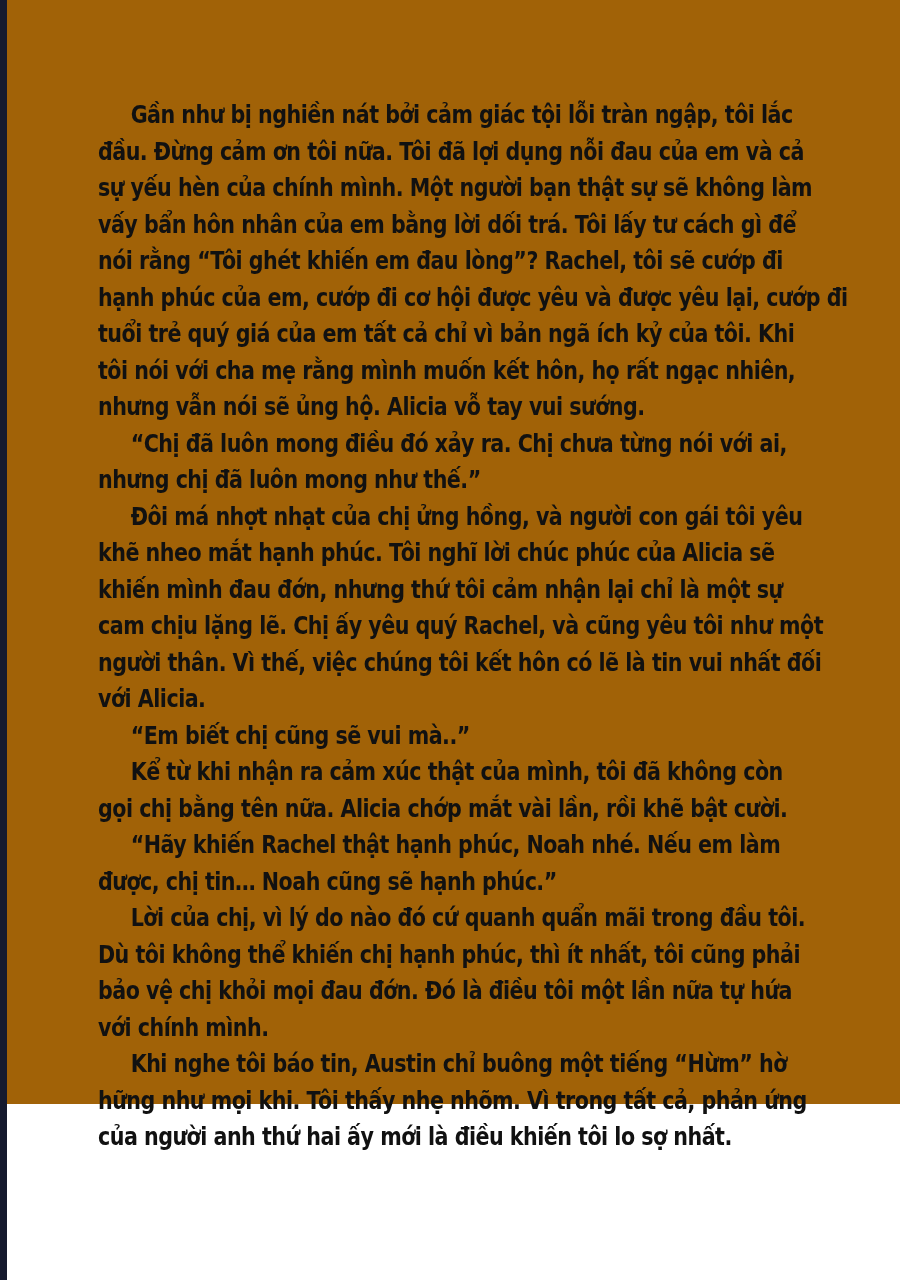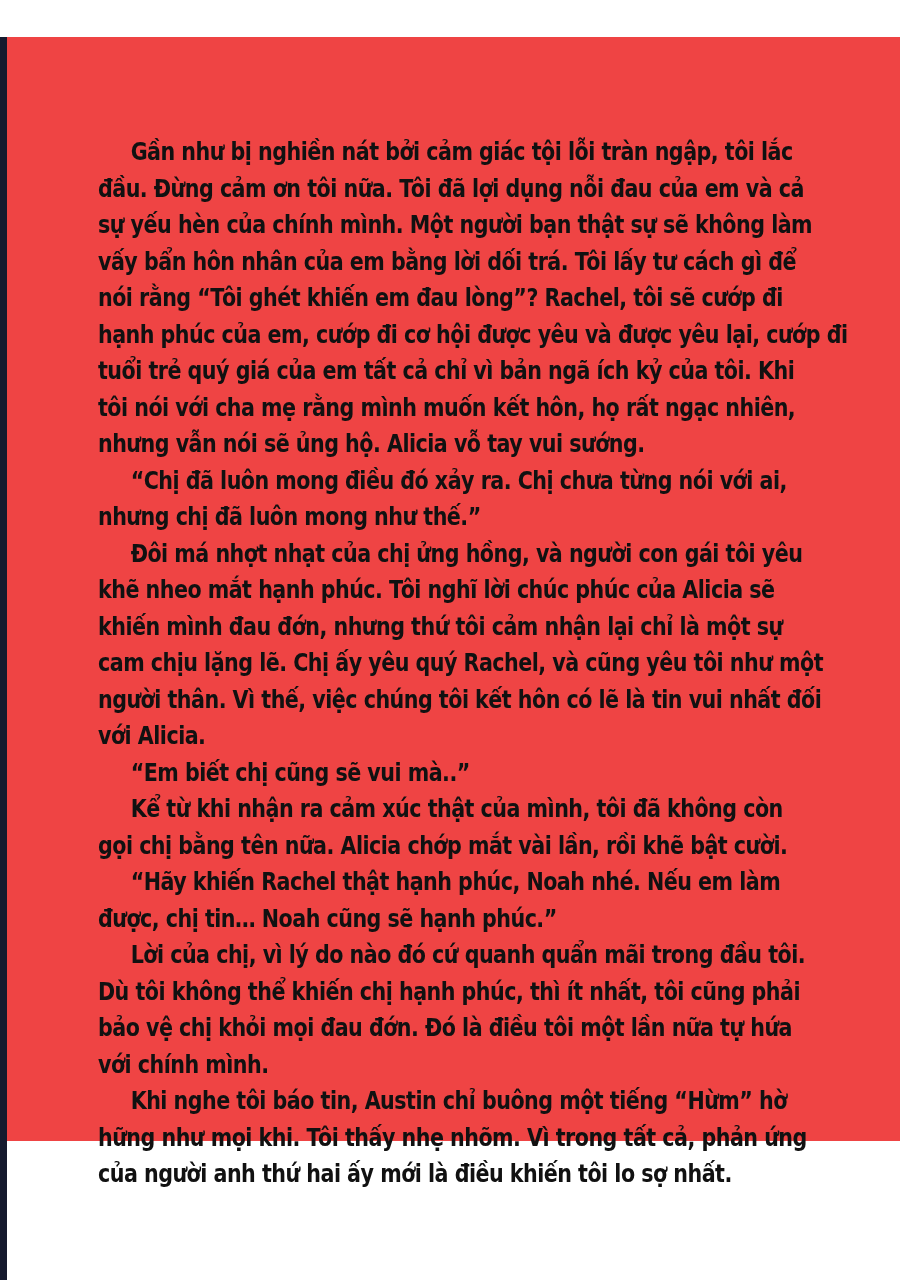--- a/index.html
+++ b/index.html
@@ -7,22 +7,21 @@
       padding: 0;
       width: 900px;
       height: 1280px;
       background: #ffffff;
       overflow: hidden;
     }
     .page {
       position: relative;
       width: 900px;
       height: 1104px;
-      background: #ef4444;
-      margin-top: 37px;
+      background: #a16207;
     }
     .left-strip {
       position: absolute;
       left: 0;
       top: 0;
       width: 7px;
       height: 1280px;
       background: #151a2e;
     }
     .text-block {

